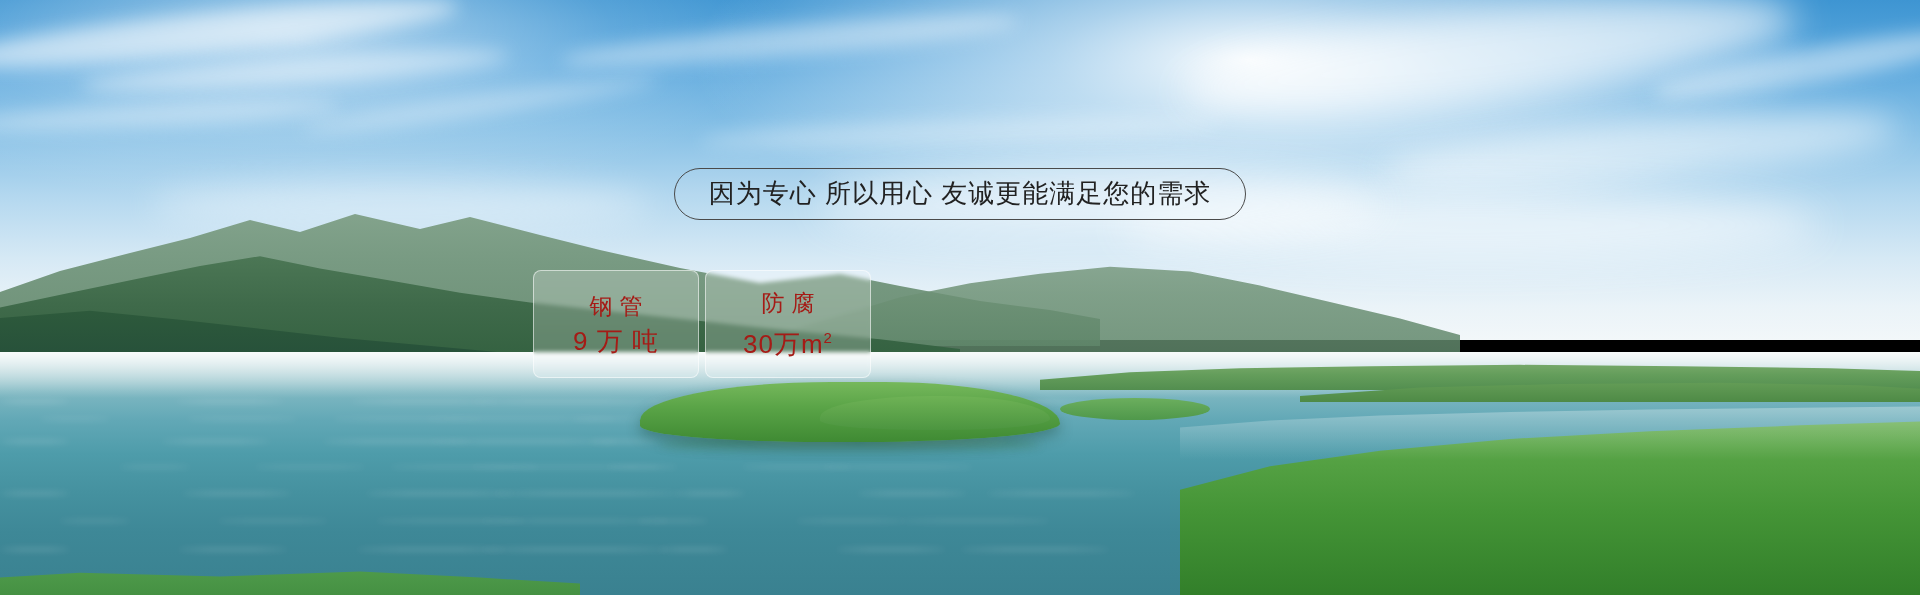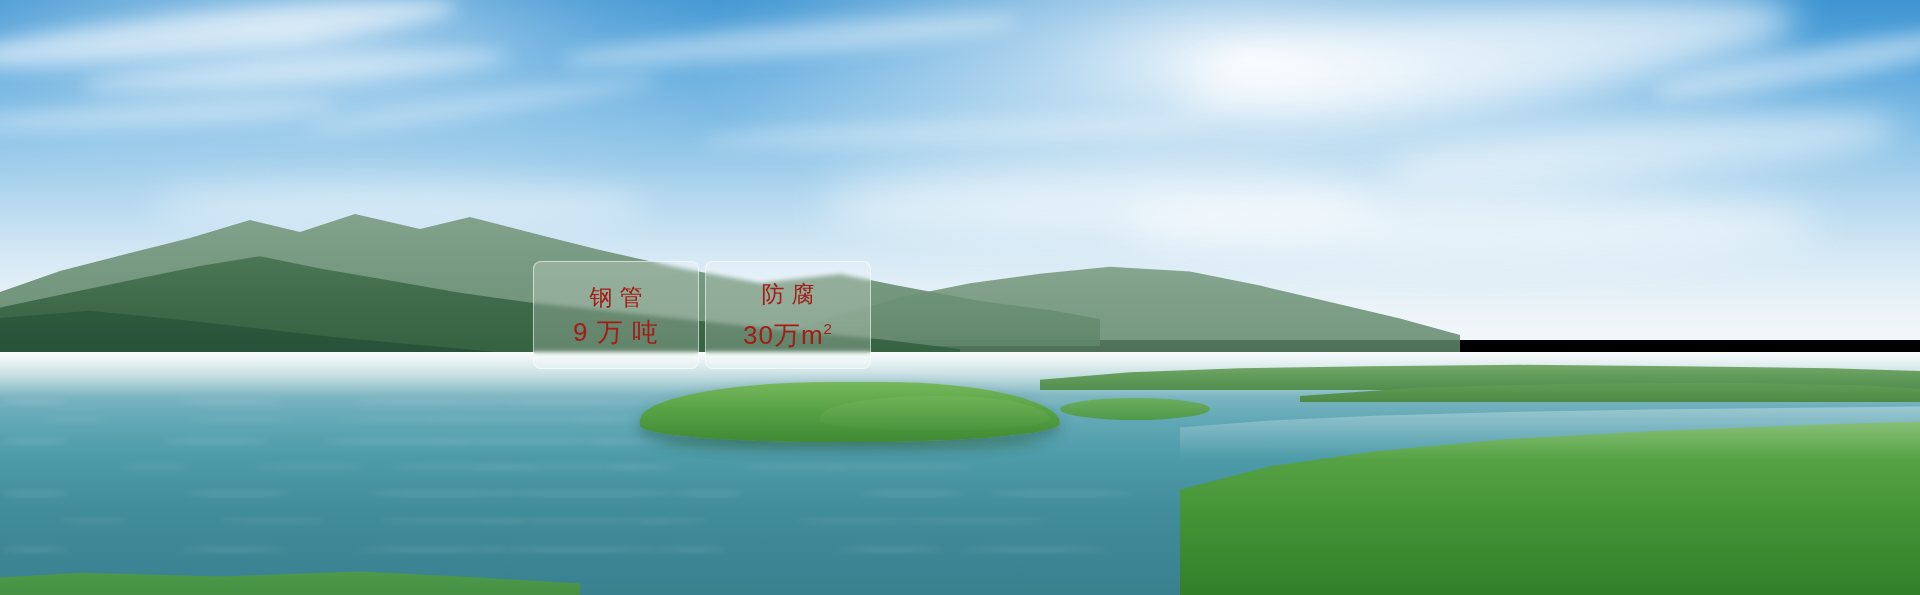--- a/index.html
+++ b/index.html
@@ -182,21 +182,21 @@
     font-size:26px;
     color:#222;
     letter-spacing:1px;
     line-height:30px;
     white-space:nowrap;
     background:rgba(255,255,255,0.04);
   }
 
   
   .cards {
-    position:absolute; left:533px; top:261px;
+    position:absolute; left:533px; top:270px;
     display:flex;
     gap:6px;
   }
   .card {
     width:166px; height:108px;
     border:1px solid rgba(255,255,255,.55);
     border-radius:8px;
     background:rgba(255,255,255,.22);
     backdrop-filter:blur(2px);
     display:flex;
@@ -306,20 +306,23 @@
   <div class="island"></div>
   <div class="island2"></div>
   <div class="islet"></div>
 
   <div class="grass-right"></div>
   <div class="grass-right-shadow"></div>
   <div class="grass-bl"></div>
   <div class="grass-bottom"></div>
 
 
+  <div class="subtitle-wrap">
+    <div class="subtitle">因为专心 所以用心  友诚更能满足您的需求</div>
+  </div>
 
   <div class="cards">
     <div class="card">
       <div class="card-label">钢管</div>
       <div class="card-value"><span>9 万 吨</span></div>
     </div>
     <div class="card">
       <div class="card-label">防腐</div>
       <div class="card-value"><span>30万m</span><sup>2</sup></div>
     </div>

